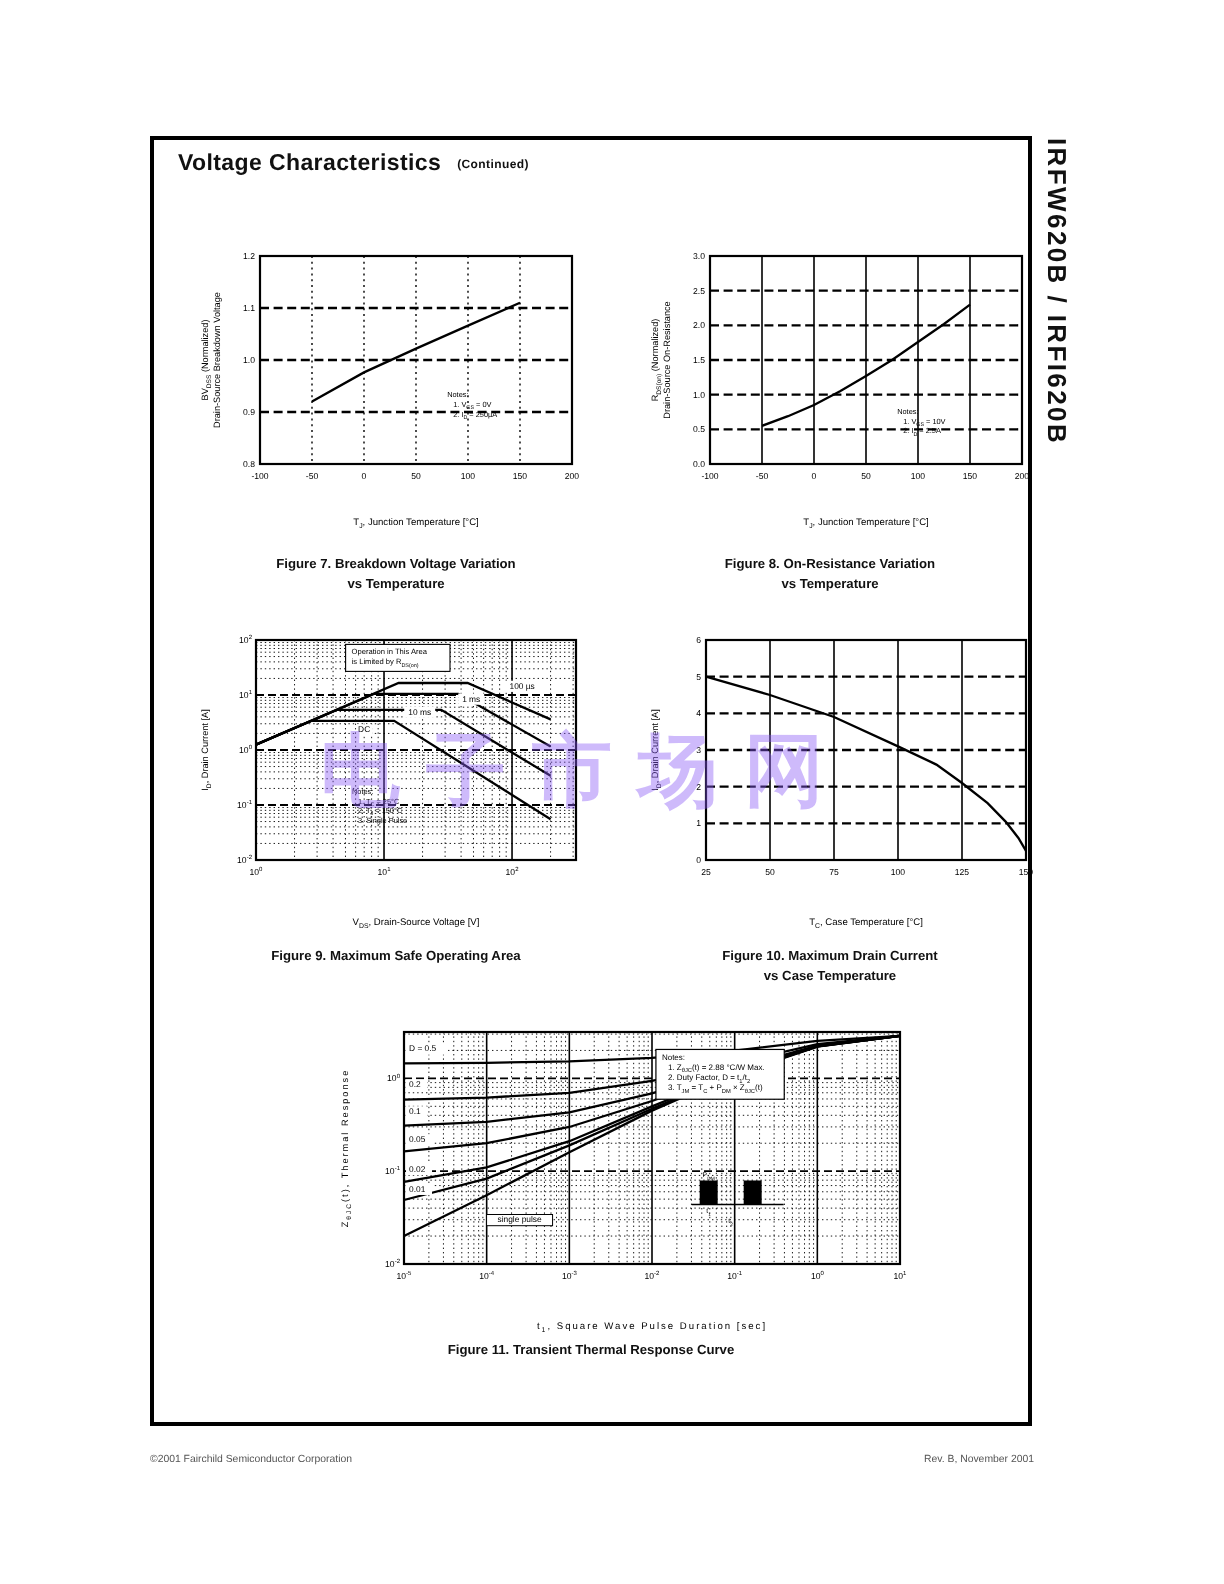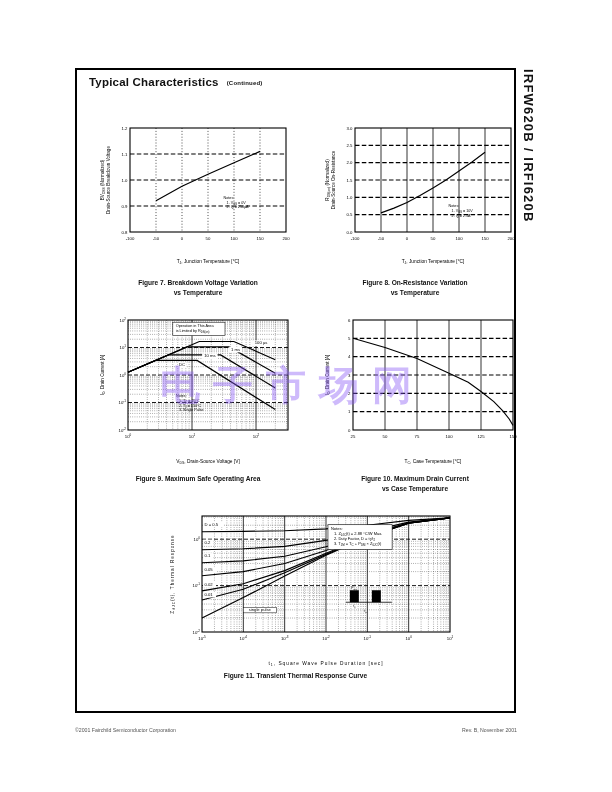--- a/index.html
+++ b/index.html
@@ -20,21 +20,21 @@
     color:#8b5cf6;opacity:.42;font-weight:bold;pointer-events:none;z-index:6;white-space:nowrap;}
   .foot{position:absolute;top:727px;font-size:5.2px;color:#555;}
   .foot.l{left:75px;} .foot.r{right:95px;}
 </style>
 </head>
 <body>
 
 <div class="frame"></div>
 
 <div class="title">
-  <span>Typical Characteristics</span><span class="cont">(Continued)</span>
+  <span>Voltage Characteristics</span><span class="cont">(Continued)</span>
 </div>
 
 <div class="part">IRFW620B / IRFI620B</div>
 
 <div class="chart" style="left:98px;top:121px;width:198px;height:145px"><svg width="198" height="145">
       <line x1="58" y1="7" x2="58" y2="111" stroke="#000" stroke-width="0.7" stroke-dasharray="1,1.9"></line>
       <line x1="84" y1="7" x2="84" y2="111" stroke="#000" stroke-width="0.7" stroke-dasharray="1,1.9"></line>
       <line x1="110" y1="7" x2="110" y2="111" stroke="#000" stroke-width="0.7" stroke-dasharray="1,1.9"></line>
       <line x1="136" y1="7" x2="136" y2="111" stroke="#000" stroke-width="0.7" stroke-dasharray="1,1.9"></line>
       <line x1="162" y1="7" x2="162" y2="111" stroke="#000" stroke-width="0.7" stroke-dasharray="1,1.9"></line>

